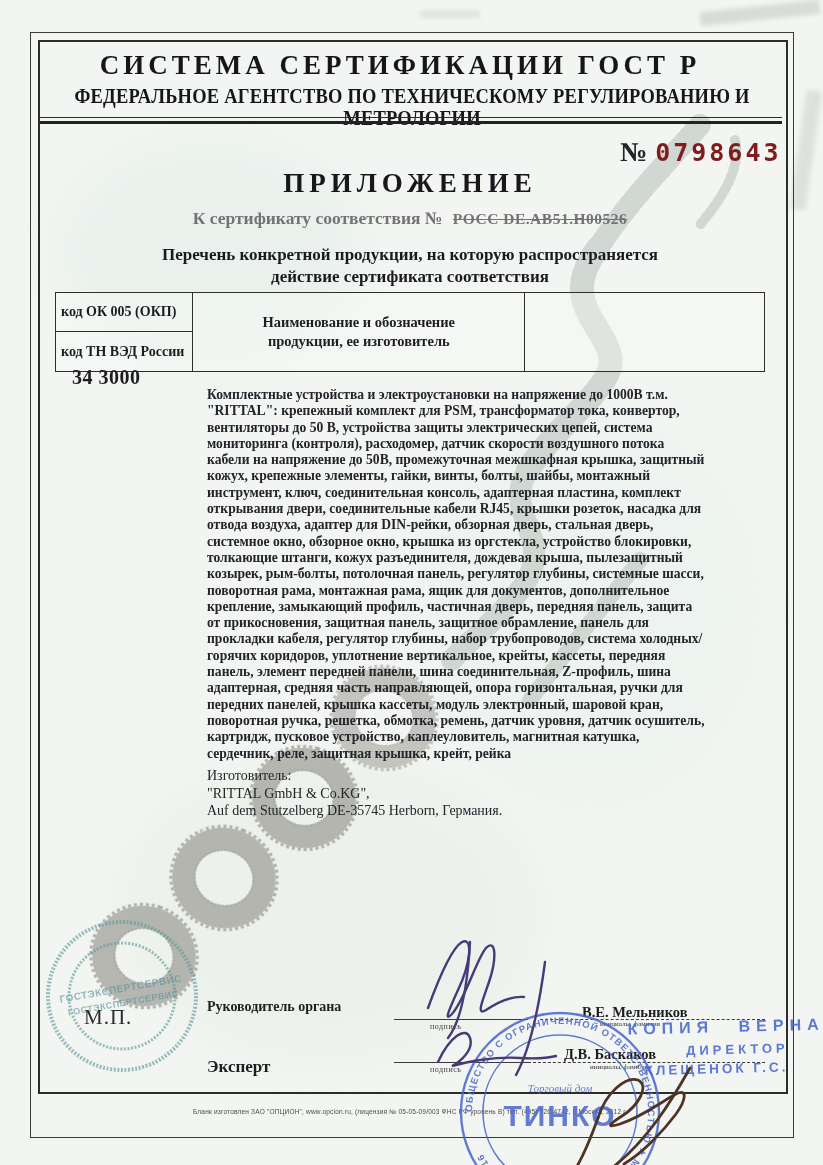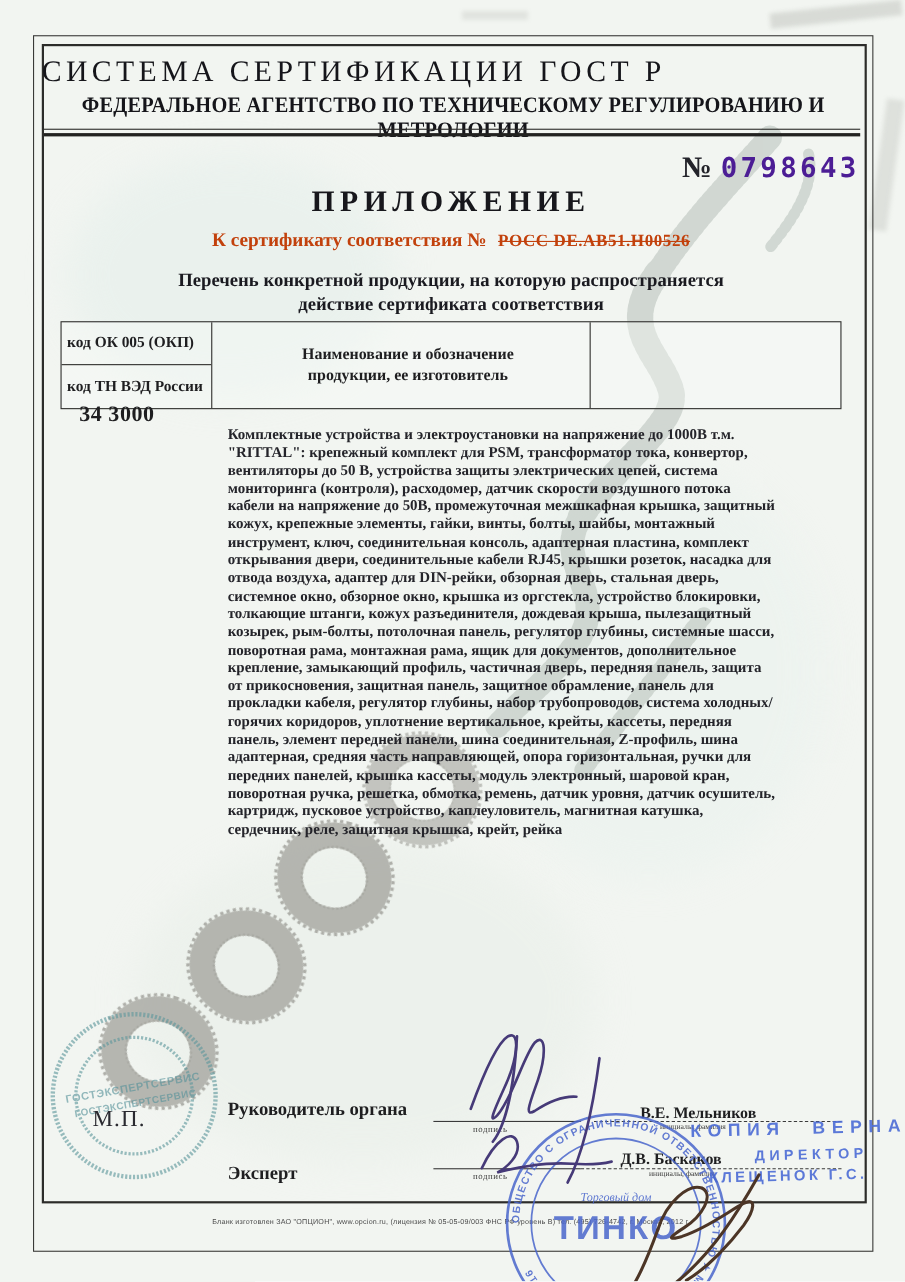--- a/index.html
+++ b/index.html
@@ -17,61 +17,61 @@
   .smudge{position:absolute;background:#b9bcb6;filter:blur(2px);pointer-events:none;}
 
   
   .outer-border{position:absolute;left:30px;top:32px;width:762px;height:1104px;border:1.6px solid #3a3a38;z-index:3;pointer-events:none;}
   .inner-border{position:absolute;left:38px;top:40px;width:746px;height:1050px;border:2.2px solid #2c2c2a;z-index:3;pointer-events:none;}
 
   .layer-text{position:absolute;inset:0;z-index:4;}
   .layer-marks{position:absolute;inset:0;z-index:2;}
   .layer-stamps{position:absolute;inset:0;z-index:6;pointer-events:none;}
 
-  .header-title{position:absolute;left:38px;top:50px;width:724px;
-    font-size:27px;font-weight:400;letter-spacing:4px;color:#15151a;}
+  .header-title{position:absolute;left:38px;top:50px;width:724px;text-align:center;
+    font-size:27px;font-weight:700;letter-spacing:4px;color:#15151a;}
   .header-subtitle{position:absolute;left:38px;top:87px;width:748px;text-align:center;
     font-size:18.5px;font-weight:700;letter-spacing:.2px;color:#15151a;transform:scaleY(1.08);}
   .header-rule-thin{position:absolute;left:40px;top:117px;width:742px;height:0;border-top:1.6px solid #2c2c2a;}
   .header-rule-thick{position:absolute;left:40px;top:121px;width:742px;height:0;border-top:3.4px solid #222220;}
 
   .serial{position:absolute;left:620px;top:137px;white-space:nowrap;}
   .serial .no{font-size:27px;font-weight:700;color:#23232a;}
   .serial .num{font-family:"DejaVu Sans Mono",monospace;font-size:25px;font-weight:700;
-    color:#4c1d95;letter-spacing:3px;margin-left:8px;}
+    color:#7f1d1d;letter-spacing:3px;margin-left:8px;}
 
   .appendix-title{position:absolute;left:55px;top:168px;width:710px;text-align:center;
     font-size:27px;font-weight:700;letter-spacing:5px;color:#17171c;}
   .cert-line{position:absolute;left:55px;top:208px;width:710px;text-align:center;
-    font-size:17.5px;font-weight:700;color:#c2410c;}
+    font-size:17.5px;font-weight:700;color:#737373;}
   .cert-line .strike{font-size:15.5px;font-weight:600;text-decoration:line-through;
     text-decoration-thickness:1.3px;letter-spacing:.5px;margin-left:6px;}
   .scope{position:absolute;left:55px;top:244px;width:710px;text-align:center;
     font-size:17px;font-weight:700;line-height:22px;color:#1a1a20;}
 
   .ptable{position:absolute;left:55px;top:292px;width:708px;height:78px;border:1.8px solid #2e2e2c;background:rgba(250,253,250,.35);}
   .ptable .c1{position:absolute;left:0;top:0;width:136px;height:100%;border-right:1.8px solid #2e2e2c;}
   .ptable .c1 .r1{position:absolute;left:0;top:0;width:100%;height:39px;border-bottom:1.8px solid #2e2e2c;
     display:flex;align-items:center;padding-left:5px;box-sizing:border-box;font-size:14px;font-weight:700;}
   .ptable .c1 .r2{position:absolute;left:0;top:39px;width:100%;height:39px;
     display:flex;align-items:center;padding-left:5px;box-sizing:border-box;font-size:14px;font-weight:700;}
   .ptable .c2{position:absolute;left:137.8px;top:0;width:330px;height:100%;border-right:1.8px solid #2e2e2c;
     display:flex;align-items:center;justify-content:center;text-align:center;
-    font-size:14.5px;font-weight:700;white-space:pre-line;line-height:19px;padding-left:12px;}
+    font-size:14.5px;font-weight:700;white-space:pre-line;line-height:19px;}
   .ptable .c3{position:absolute;left:469.6px;top:0;right:0;height:100%;
     display:flex;align-items:center;justify-content:center;text-align:center;
     font-size:14px;font-weight:700;white-space:pre-line;line-height:19px;}
 
   .prod-code{position:absolute;left:72px;top:366px;font-size:20px;letter-spacing:.5px;font-weight:bold;}
   .prod-text{position:absolute;left:207px;top:387px;width:500px;
     font-size:13.6px;line-height:16.3px;color:#24242a;text-align:left;font-weight:bold;}
   .manufacturer{position:absolute;left:207px;top:767px;font-size:14px;line-height:17.5px;color:#24242a;}
 
   .mp-label{position:absolute;left:84px;top:1005px;font-size:21px;letter-spacing:1px;color:#2a2a30;}
-  .role-head{position:absolute;left:207px;top:999px;font-size:17px;font-weight:700;}
+  .role-head{position:absolute;left:207px;top:999px;font-size:14px;font-weight:700;}
   .role-expert{position:absolute;left:207px;top:1042px;font-size:17px;font-weight:700;margin-top:15px;}
   .sigline{position:absolute;height:0;border-top:1.6px solid #3a3a3a;}
   .sigline.s1{left:394px;top:1019px;width:134px;}
   .sigline.s2{left:394px;top:1062px;width:134px;}
   .sigcap{position:absolute;font-size:8px;color:#3a3a3a;letter-spacing:.5px;}
   .sigcap.c1{left:430px;top:1022px;}
   .sigcap.c2{left:430px;top:1065px;}
   .dashline{position:absolute;height:0;border-top:1.6px dashed #3a3a3a;}
   .dashline.d1{left:540px;top:1019px;width:225px;}
   .dashline.d2{left:528px;top:1062px;width:237px;}
@@ -166,20 +166,23 @@
       <div class="c1">
         <div class="r1">код ОК 005 (ОКП)</div>
         <div class="r2">код ТН ВЭД России</div>
       </div>
       <div class="c2">Наименование и обозначение
 продукции, ее изготовитель</div>
     </div>
 
     <div class="prod-code">34 3000</div>
     <div class="prod-text">Комплектные устройства и электроустановки на напряжение до 1000В т.м. "RITTAL": крепежный комплект для PSM, трансформатор тока, конвертор, вентиляторы до 50 В, устройства защиты электрических цепей, система мониторинга (контроля), расходомер, датчик скорости воздушного потока кабели на напряжение до 50В, промежуточная межшкафная крышка, защитный кожух, крепежные элементы, гайки, винты, болты, шайбы, монтажный инструмент, ключ, соединительная консоль, адаптерная пластина, комплект открывания двери, соединительные кабели RJ45, крышки розеток, насадка для отвода воздуха, адаптер для DIN-рейки, обзорная дверь, стальная дверь, системное окно, обзорное окно, крышка из оргстекла, устройство блокировки, толкающие штанги, кожух разъединителя, дождевая крыша, пылезащитный козырек, рым-болты, потолочная панель, регулятор глубины, системные шасси, поворотная рама, монтажная рама, ящик для документов, дополнительное крепление, замыкающий профиль, частичная дверь, передняя панель, защита от прикосновения, защитная панель, защитное обрамление, панель для прокладки кабеля, регулятор глубины, набор трубопроводов, система холодных/горячих коридоров, уплотнение вертикальное, крейты, кассеты, передняя панель, элемент передней панели, шина соединительная, Z-профиль, шина адаптерная, средняя часть направляющей, опора горизонтальная, ручки для передних панелей, крышка кассеты, модуль электронный, шаровой кран, поворотная ручка, решетка, обмотка, ремень, датчик уровня, датчик осушитель, картридж, пусковое устройство, каплеуловитель, магнитная катушка, сердечник, реле, защитная крышка, крейт, рейка</div>
+    <div class="manufacturer" style="white-space:pre-line;">Изготовитель:
+"RITTAL GmbH &amp; Co.KG",
+Auf dem Stutzelberg DE-35745 Herborn, Германия.</div>
 
     <div class="mp-label">М.П.</div>
 
     <div class="role-head">Руководитель органа</div>
     <div class="sigline s1"></div>
     <div class="sigcap c1">подпись</div>
     <div class="dashline d1"></div>
     <div class="name n1">В.Е. Мельников</div>
     <div class="namecap nc1">инициалы, фамилия</div>
 

